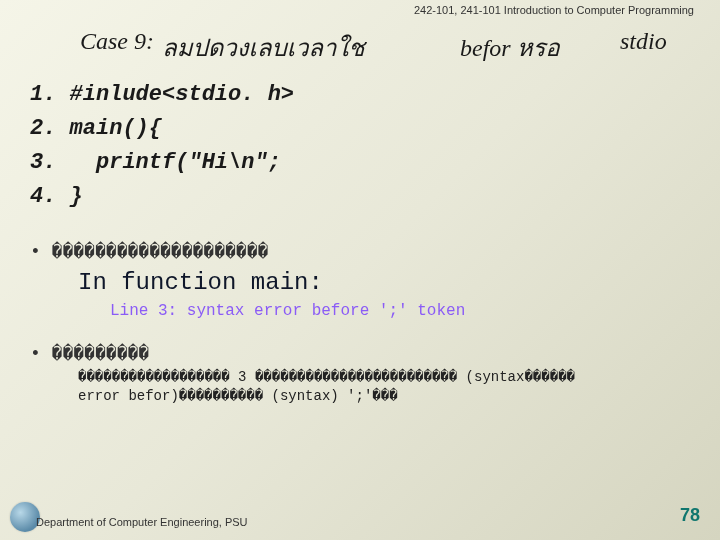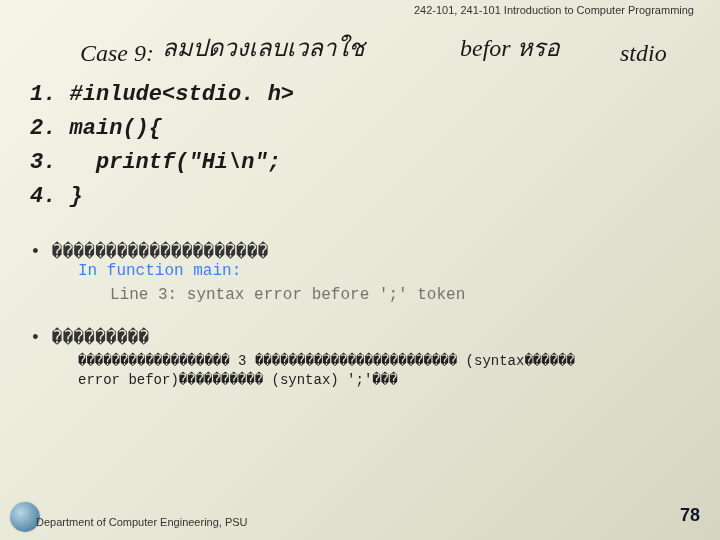--- a/index.html
+++ b/index.html
@@ -21,21 +21,20 @@
   .title-row {
     position: absolute;
     top: 28px;
     left: 80px;
     right: 40px;
     display: flex;
     font-family: "Times New Roman", serif;
     font-style: italic;
     font-size: 24px;
     color: #1a1a1a;
-    align-items: flex-end;
   }
   .title-case { margin-right: 8px; }
   .title-thai { font-family: "Tahoma", serif; font-style: italic; }
   .title-printf { position: absolute; left: 380px; font-style: italic; }
   .title-scanf { position: absolute; left: 540px; font-style: italic; }
   .codeblock {
     position: absolute;
     top: 78px;
     left: 30px;
     font-family: "Courier New", monospace;
@@ -55,31 +54,31 @@
   .bullet1-head {
     font-family: "Courier New", monospace;
     font-size: 18px;
     color: #333;
     letter-spacing: 0px;
     white-space: nowrap;
     overflow: hidden;
   }
   .bullet1-sub {
     margin-left: 48px;
-    margin-top: 0;
+    margin-top: 7px;
     font-family: "Courier New", monospace;
-    font-size: 16px;
-    color: #3b82f6;
+    font-size: 24px;
+    color: #0f172a;
   }
   .bullet1-sub2 {
     margin-left: 80px;
     margin-top: 6px;
     font-family: "Courier New", monospace;
     font-size: 16px;
-    color: #737373;
+    color: #8b5cf6;
   }
   .bullet2-head {
     margin-top: 22px;
     font-family: "Courier New", monospace;
     font-size: 18px;
     color: #333;
   }
   .bullet2-body {
     margin-left: 48px;
     margin-top: 4px;
@@ -96,21 +95,21 @@
     left: 36px;
     font-size: 11px;
     color: #333;
   }
   .footer-num {
     position: absolute;
     bottom: 14px;
     right: 20px;
     font-size: 18px;
     font-weight: bold;
-    color: #0f172a;
+    color: #0f766e;
   }
   .logo {
     position: absolute;
     bottom: 8px;
     left: 10px;
     width: 30px;
     height: 30px;
     border-radius: 50%;
     background: radial-gradient(circle at 35% 35%, #b8d8e8, #5a8aa8 70%);
     box-shadow: 0 0 2px rgba(0,0,0,0.2);

